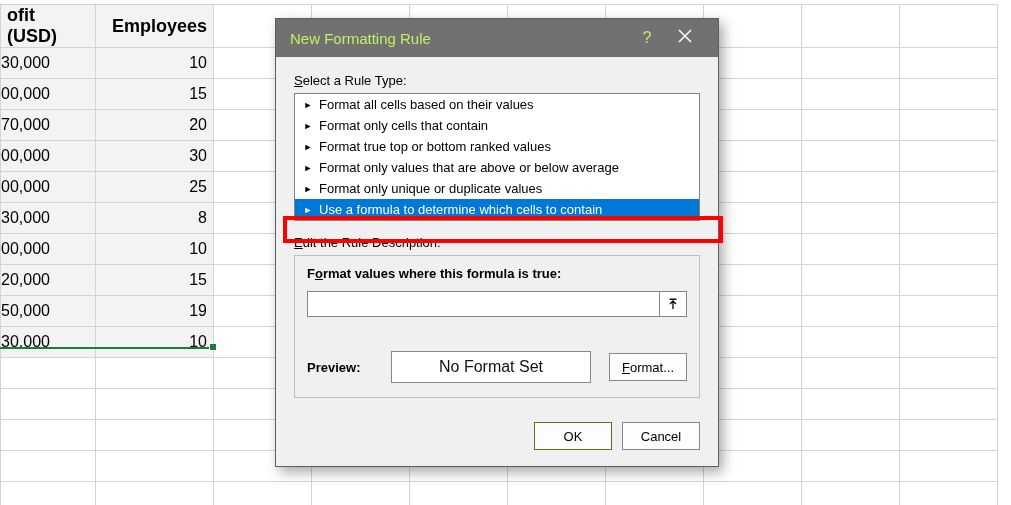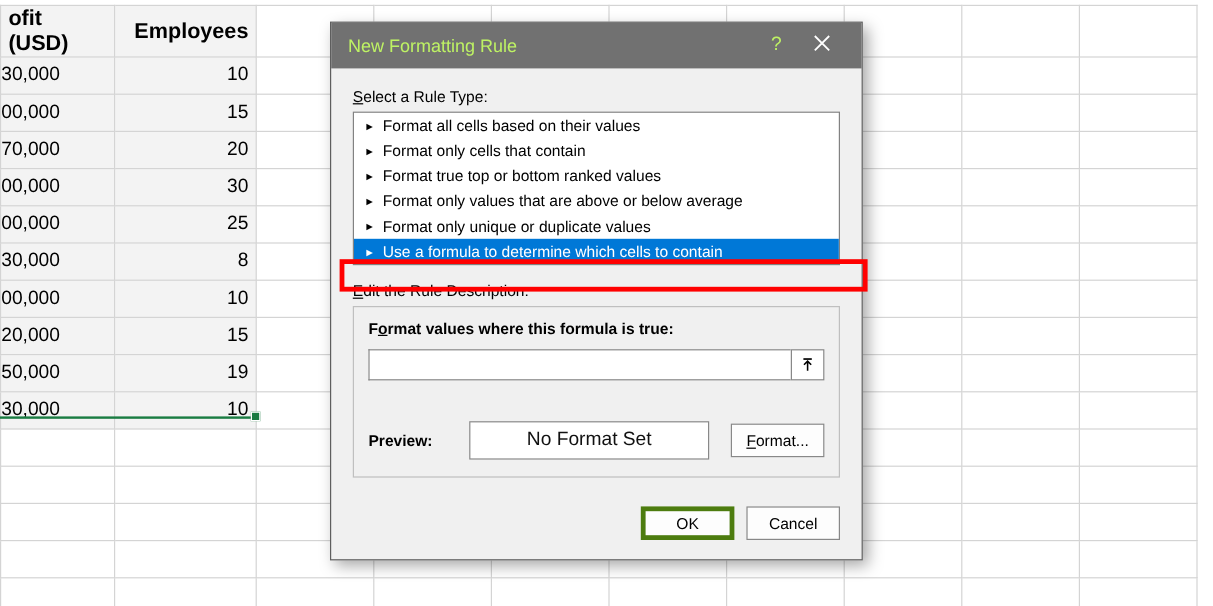--- a/index.html
+++ b/index.html
@@ -194,21 +194,21 @@
       padding: 0 10px;
       cursor: default;
     }
     .dlg-footer {
       display: flex;
       justify-content: flex-end;
       gap: 10px;
       padding: 10px 18px 16px 0;
     }
     .ok-btn {
-      border: 4px solid #4d7c0f;
+      border: 1px solid #4d7c0f;
     }
   </style>
 </head>
 <body>
 
 <table class="grid">
   <tbody id="grid-body">
       <tr>
         <td class="head sel colC" style="text-align: left; width: 95px; min-width: 95px;">ofit (USD)</td>
         <td class="head sel colD wide" style="width: 118px; min-width: 118px;">Employees</td>

